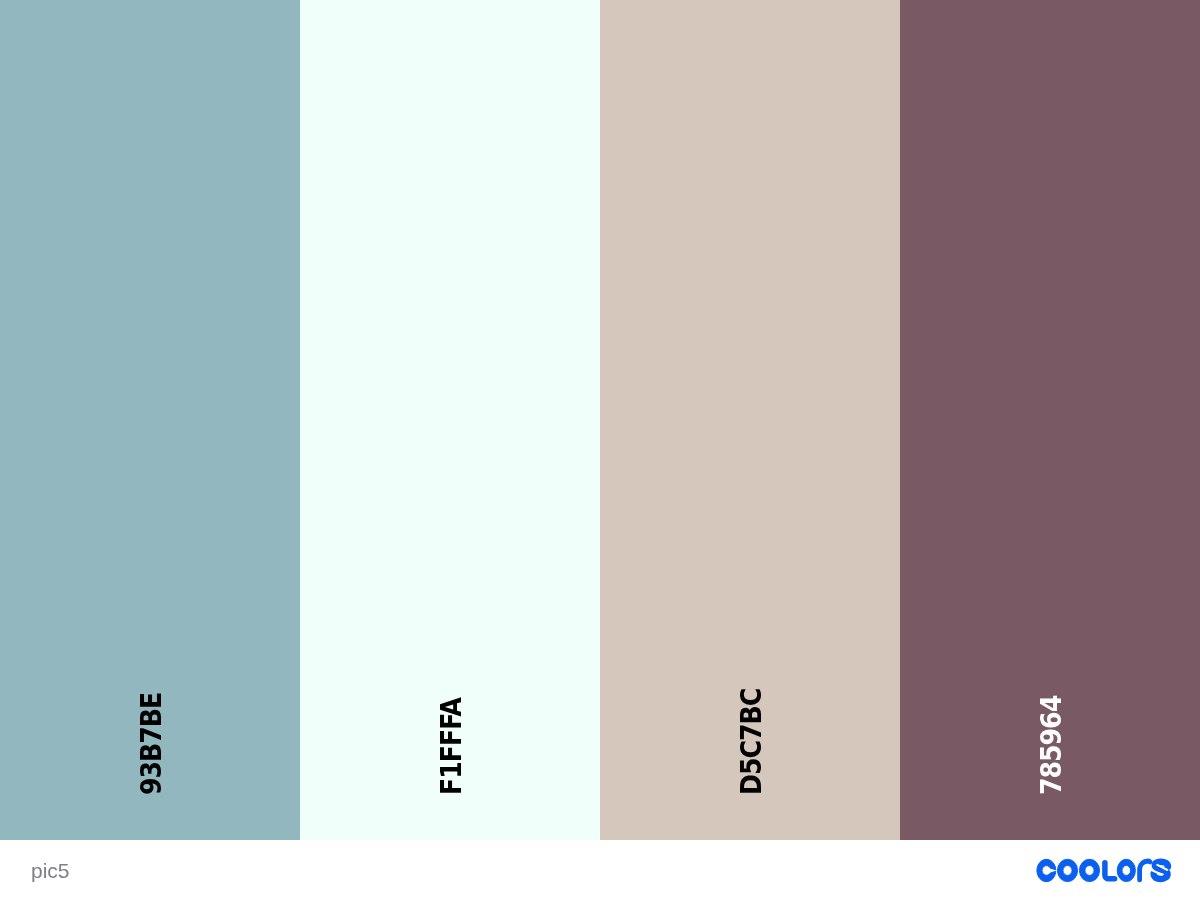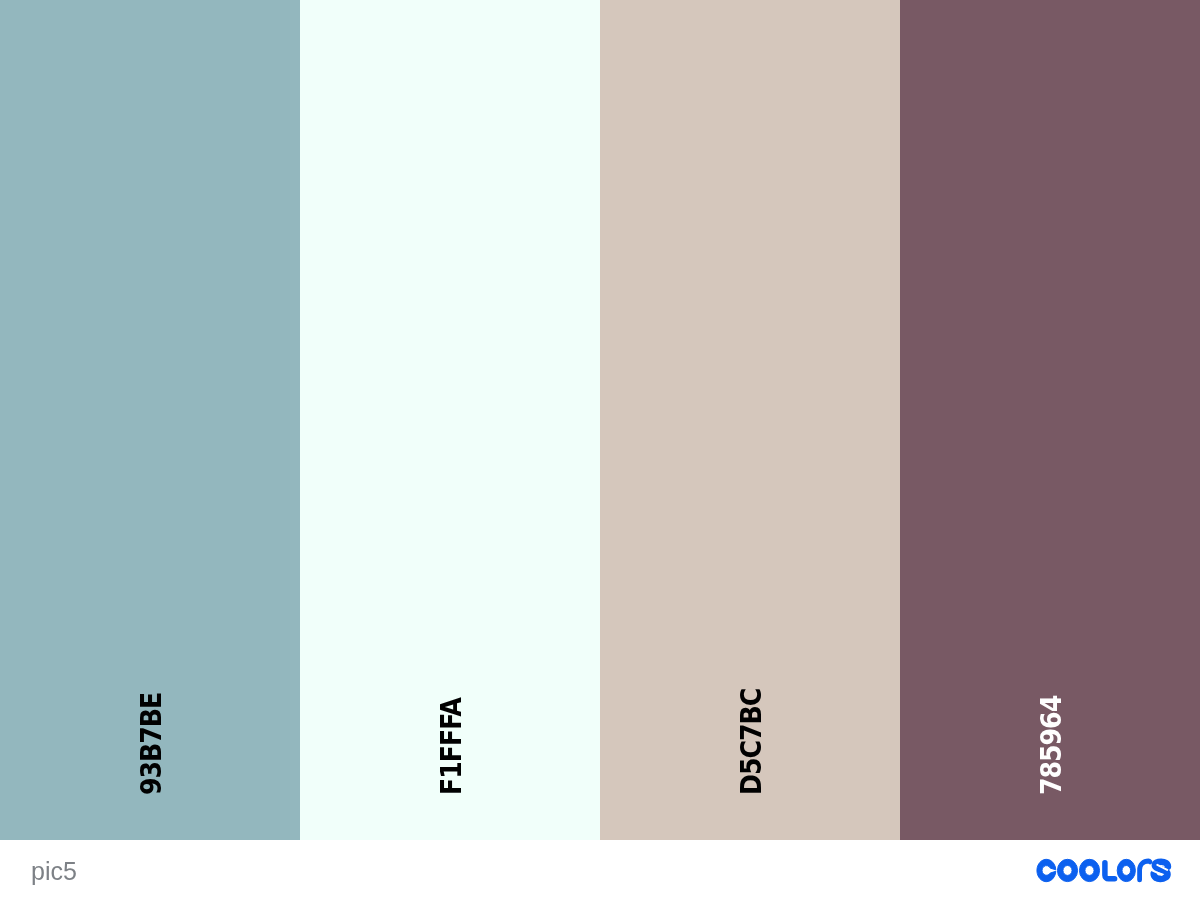--- a/index.html
+++ b/index.html
@@ -58,21 +58,21 @@
     left: 0;
     top: 840px;
     width: 1200px;
     height: 60px;
     background: #ffffff;
   }
   .footer-title {
     position: absolute;
     left: 31px;
     top: 19px;
-    font-size: 25px;
+    font-size: 21px;
     line-height: 24px;
     color: #7d8186;
     font-family: "Liberation Sans", sans-serif;
     white-space: nowrap;
     transform: translateZ(0);
     opacity: 0.999;
   }
   .brand {
     position: absolute;
     left: 1036px;

